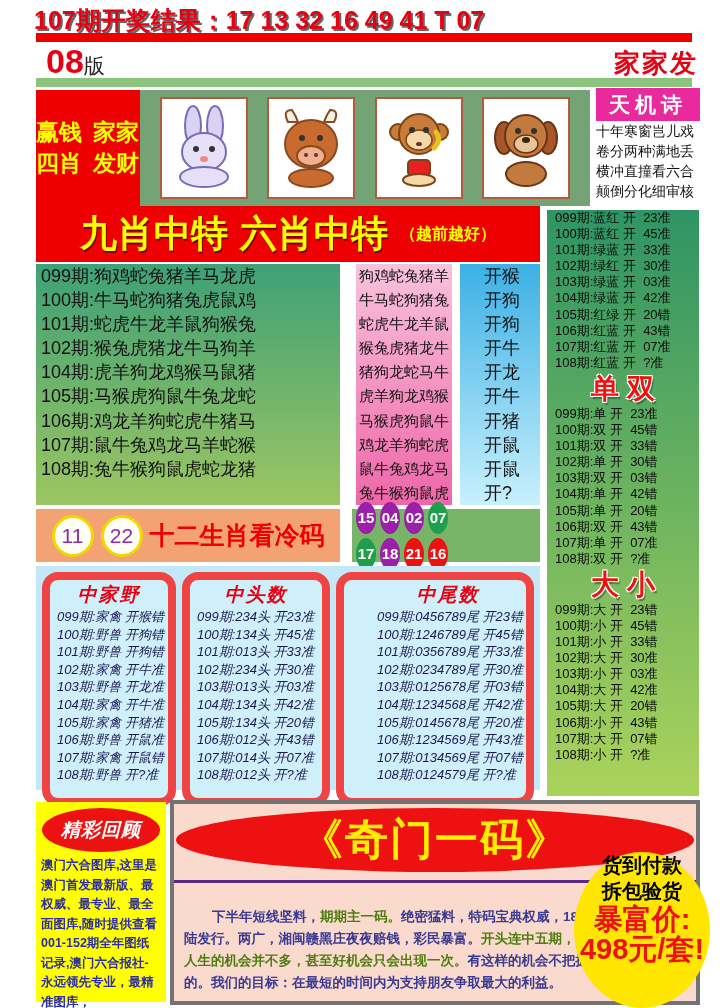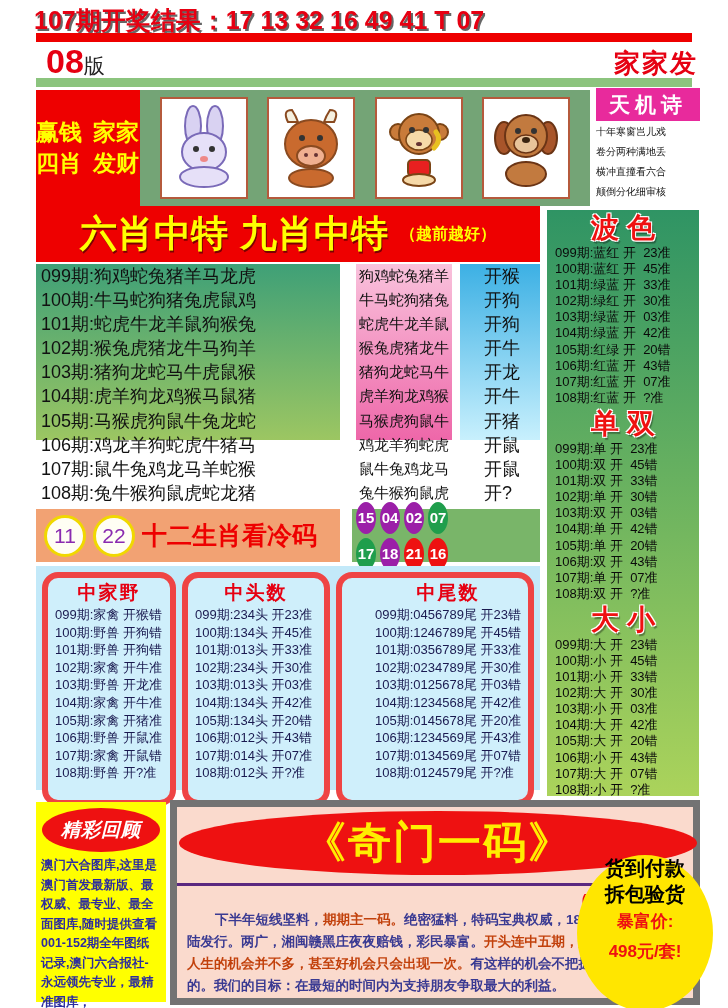--- a/index.html
+++ b/index.html
@@ -19,84 +19,84 @@
   .win-box{left:36px;top:90px;width:104px;height:116px;background:#ee0000;
            display:flex;flex-direction:row;align-items:center;justify-content:center;gap:10px;
            color:#ffff00;font-size:23px;font-weight:bold;}
   .strip{left:140px;top:90px;width:450px;height:116px;background:#74a476;
          display:flex;align-items:center;justify-content:space-evenly;}
   .card{width:88px;height:102px;background:#fff;border:2px solid #b55a3c;box-sizing:border-box;
         display:flex;align-items:center;justify-content:center;}
   .poem-box{left:596px;top:88px;width:104px;height:116px;}
   .poem-title{height:33px;background:#e82a9c;color:#fff;font-weight:bold;font-size:21px;
               text-align:center;line-height:33px;letter-spacing:5px;}
-  .poem-lines div{font-size:10px;line-height:19.5px;color:#111;white-space:nowrap;margin-top:0.5px;}
+  .poem-lines div{font-size:14px;line-height:19.5px;color:#111;white-space:nowrap;margin-top:0.5px;}
   
   .main-banner{left:36px;top:206px;width:504px;height:56px;background:#ee0000;
                display:flex;align-items:center;justify-content:center;gap:12px;}
   .mb-t{color:#ffff00;font-size:37px;font-weight:bold;text-shadow:1px 2px 0 #7a0000;}
   .mb-note{color:#ffff00;font-size:16px;font-weight:bold;}
-  .col{top:264px;height:176px;}
+  .col{top:264px;height:241px;}
   .col div{line-height:24.1px;color:#111;white-space:pre;}
   .col-left{left:36px;width:304px;background:linear-gradient(180deg,#3fa077,#9cc662);font-size:18px;}
   .col-left div{padding-left:5px;}
   .col-mid{left:356px;width:96px;background:linear-gradient(180deg,#f9c2dc,#ee67a9);
            font-size:15px;text-align:center;}
   .col-right{left:460px;width:80px;background:linear-gradient(180deg,#3cb0e4,#c8f0fd);font-size:18px;}
   .col-right div{padding-left:24px;}
   
   .cold-box{left:36px;top:509px;width:304px;height:53px;background:#f2a273;
-            display:flex;align-items:center;padding-left:8px;gap:7px;box-sizing:border-box;}
+            display:flex;align-items:center;gap:7px;box-sizing:border-box;justify-content:center;}
   .circle{width:36px;height:36px;border-radius:50%;background:#fffef4;border:3px solid #f0d800;
           color:#8a2bb0;font-size:21px;display:flex;align-items:center;justify-content:center;}
   .cold-label{color:#ee0000;font-weight:bold;font-size:25px;}
   .special-box{left:352px;top:509px;width:188px;height:53px;background:#79b569;
                display:flex;align-items:center;padding:3px 4px;gap:5px;box-sizing:border-box;}
   .sp-l1{color:#d40000;font-weight:bold;font-size:12.5px;}
   .sp-l2{color:#111;font-weight:bold;font-size:16px;}
   .balls{display:grid;grid-template-columns:repeat(4,20px);grid-gap:4px;}
   .ball{width:20px;height:32px;border-radius:50%;color:#fff;font-size:15px;font-weight:bold;
         display:flex;align-items:center;justify-content:center;}
   .ball[data-color="purple"]{background:#9b1fa8;}
   .ball[data-color="green"]{background:#1f9e4c;}
   .ball[data-color="red"]{background:#ee1111;}
   
   .blue-panel{left:36px;top:566px;width:504px;height:224px;background:#c3e9f9;}
-  .sbox{position:absolute;top:6px;height:234px;border:6px solid #ef4444;border-radius:16px;
-        background:#cfeffb;box-sizing:border-box;}
+  .sbox{position:absolute;top:6px;height:234px;border:8px solid #ef4444;border-radius:16px;
+        background:#cfeffb;box-sizing:border-box;font-style:italic;}
   .sbox-title{color:#e60012;font-weight:bold;font-size:19px;text-align:center;margin-top:2px;letter-spacing:2px;}
   .sbox-rows div{padding-left:7px;font-size:13px;line-height:17.6px;color:#1a1a50;white-space:pre;}
   .b1{left:6px;width:134px;} .b2{left:146px;width:148px;} .b3{left:300px;width:198px;padding-left:26px;}
   
   .sidebar{left:547px;top:210px;width:152px;height:586px;
            background:linear-gradient(180deg,#2f9464,#abd35b);}
   .side-title{color:#ee1111;font-weight:bold;font-size:28px;text-align:center;line-height:35px;
        text-shadow:-1px -1px 0 #fff,1px -1px 0 #fff,-1px 1px 0 #fff,1px 1px 0 #fff,2px 3px 1px rgba(0,0,0,.35);}
   .side-rows div{font-size:13px;line-height:16.1px;padding-left:8px;white-space:pre;color:#0a0a0a;}
   
   .review{left:36px;top:802px;width:130px;height:200px;background:#ffff00;}
   .rev-ellipse{width:118px;height:44px;background:#ee1111;border-radius:50%;margin:6px auto 2px;
                display:flex;align-items:center;justify-content:center;color:#fff;font-weight:bold;
                font-size:19px;font-style:italic;letter-spacing:1px;}
   .rev-body{padding:2px 5px;color:#2d2d9e;font-size:12.5px;font-weight:bold;line-height:19.5px;}
   .ad-box{left:170px;top:800px;width:530px;height:205px;background:#fadacd;
-          border:7px solid #737373;box-sizing:border-box;}
+          border:4px solid #737373;box-sizing:border-box;}
   .ad-banner{position:absolute;left:2px;top:4px;width:518px;height:64px;background:#ee1111;
              border-radius:50%;display:flex;align-items:center;justify-content:center;
              color:#ffee00;font-size:43px;font-weight:bold;letter-spacing:2px;z-index:1;}
   .ad-rule{position:absolute;left:0;right:0;top:76px;height:3px;background:#5a2880;}
   .ad-sync{position:absolute;right:46px;top:85px;color:#ee1111;font-size:14px;font-weight:bold;}
   .ad-body{position:absolute;left:10px;top:102px;width:506px;font-size:13.5px;font-weight:bold;
            line-height:22px;text-indent:28px;z-index:0;}
-  .navy{color:#3a3a92;} .redtxt{color:#c2410c;}
+  .navy{color:#3a3a92;} .redtxt{color:#4d7c0f;}
   .ad-circle{position:absolute;left:400px;top:48px;width:136px;height:156px;background:#ffe600;
              border-radius:50%;display:flex;flex-direction:column;align-items:center;
              z-index:2;}
   .pay{color:#000;font-weight:bold;font-size:20px;line-height:26px;}
-  .price{color:#ee1111;font-weight:bold;font-size:17px;line-height:30px;}
+  .price{color:#ee1111;font-weight:bold;font-size:29px;line-height:30px;}
 </style>
 </head>
 <body>
 
 <div class="abs top-result">107期开奖结果：17 13 32 16 49 41 T 07</div>
 <div class="abs red-bar"></div>
 <div class="abs edition"><span class="num">08</span><span class="suf">版</span></div>
 <div class="abs brand">家家发</div>
 <div class="abs green-bar"></div>
 
@@ -160,31 +160,30 @@
   <div class="poem-title">天机诗</div>
   <div class="poem-lines">
     <div>十年寒窗岂儿戏</div>
     <div>卷分两种满地丢</div>
     <div>横冲直撞看六合</div>
     <div>颠倒分化细审核</div>
   </div>
 </div>
 
 <div class="abs main-banner">
+  <span class="mb-t">九肖中特</span>
   <span class="mb-t">六肖中特</span>
-  <span class="mb-t">九肖中特</span>
   <span class="mb-note">（越前越好）</span>
 </div>
 
 <div class="abs col col-left">
   <div>099期:狗鸡蛇兔猪羊马龙虎</div>
   <div>100期:牛马蛇狗猪兔虎鼠鸡</div>
   <div>101期:蛇虎牛龙羊鼠狗猴兔</div>
   <div>102期:猴兔虎猪龙牛马狗羊</div>
-  <div>103期:猪狗龙蛇马牛虎鼠猴</div>
   <div>104期:虎羊狗龙鸡猴马鼠猪</div>
   <div>105期:马猴虎狗鼠牛兔龙蛇</div>
   <div>106期:鸡龙羊狗蛇虎牛猪马</div>
   <div>107期:鼠牛兔鸡龙马羊蛇猴</div>
   <div>108期:兔牛猴狗鼠虎蛇龙猪</div>
 </div>
 <div class="abs col col-mid">
   <div>狗鸡蛇兔猪羊</div>
   <div>牛马蛇狗猪兔</div>
   <div>蛇虎牛龙羊鼠</div>
@@ -269,21 +268,20 @@
       <div>104期:1234568尾 开42准</div>
       <div>105期:0145678尾 开20准</div>
       <div>106期:1234569尾 开43准</div>
       <div>107期:0134569尾 开07错</div>
       <div>108期:0124579尾 开?准</div>
     </div>
   </div>
 </div>
 
 <div class="abs sidebar">
-  <div class="side-title">波 色</div>
   <div class="side-rows">
     <div>099期:蓝红 开  23准</div>
     <div>100期:蓝红 开  45准</div>
     <div>101期:绿蓝 开  33准</div>
     <div>102期:绿红 开  30准</div>
     <div>103期:绿蓝 开  03准</div>
     <div>104期:绿蓝 开  42准</div>
     <div>105期:红绿 开  20错</div>
     <div>106期:红蓝 开  43错</div>
     <div>107期:红蓝 开  07准</div>

